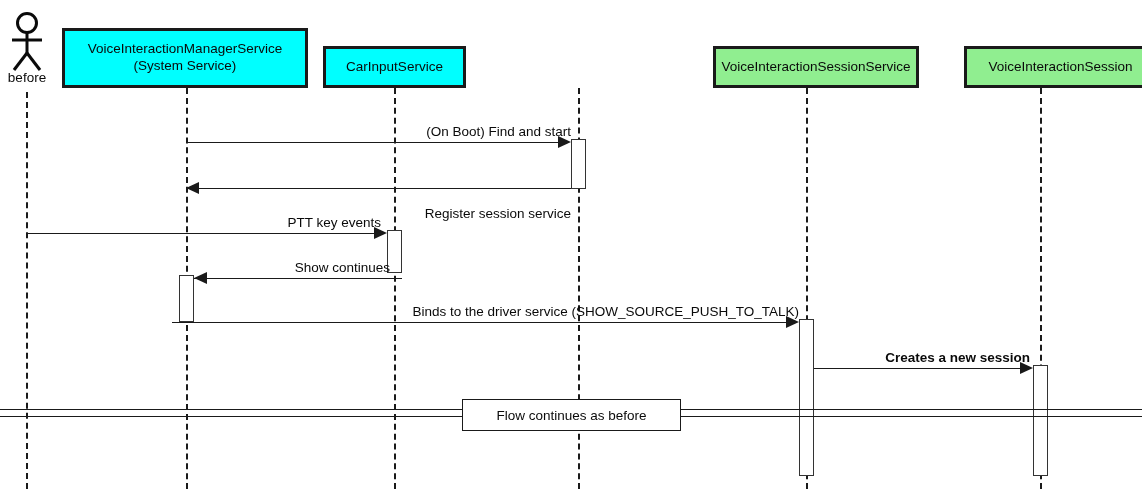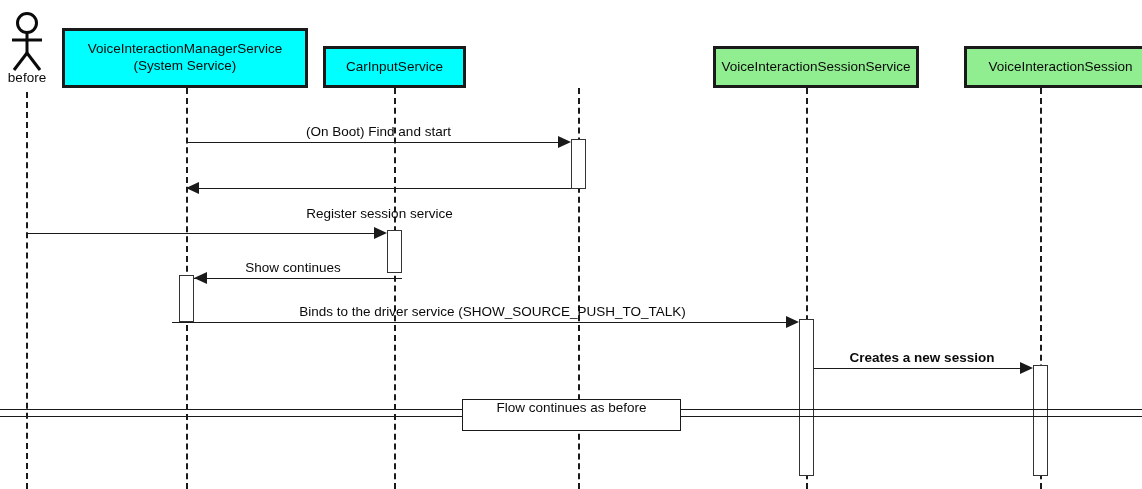--- a/index.html
+++ b/index.html
@@ -23,26 +23,26 @@
   .activation{position:absolute;box-sizing:border-box;background:#ffffff;
               border:1.6px solid #333333;}
 
   
   .msg{position:absolute;height:0;border-top:1.6px solid #1a1a1a;}
   .arrowhead{position:absolute;width:0;height:0;
              border-top:6px solid transparent;border-bottom:6px solid transparent;}
   .arrow-right{border-left:13px solid #1a1a1a;}
   .arrow-left{border-right:13px solid #1a1a1a;}
   .msg-label{position:absolute;font-size:13.5px;color:#0a0a0a;
-             text-align:center;white-space:nowrap;}
+             text-align:right;white-space:nowrap;}
 
   
   .divline{position:absolute;height:0;border-top:1.5px solid #1a1a1a;}
   .divbox{position:absolute;box-sizing:border-box;background:#ffffff;
-          border:1.6px solid #1a1a1a;display:flex;align-items:flex-start;
+          border:1.6px solid #1a1a1a;display:flex;align-items:center;
           justify-content:center;font-size:13.5px;color:#0a0a0a;white-space:nowrap;}
 </style>
 </head>
 <body>
 
 <div id="canvas">
 
   <div class="lifeline" style="left:26px;  top:92px;  height:397px;"></div>
   <div class="lifeline" style="left:186px; top:88px;  height:401px;"></div>
   <div class="lifeline" style="left:394px; top:88px;  height:401px;"></div>
@@ -86,20 +86,21 @@
   <div class="activation" style="left:1033px;top:365px;width:15px;height:111px;"></div>
 
   <div class="msg-label" style="left:186px;top:124px;width:385px;">(On Boot) Find and start</div>
   <div class="msg" style="left:186px;top:142px;width:382px;"></div>
   <div class="arrowhead arrow-right" style="left:558px;top:136px;"></div>
 
   <div class="msg-label" style="left:188px;top:170px;width:383px;margin-top:36px;">Register session service</div>
   <div class="msg" style="left:186px;top:188px;width:385px;"></div>
   <div class="arrowhead arrow-left" style="left:186px;top:182px;"></div>
 
+  <div class="msg-label" style="left:26px;top:215px;width:355px;">PTT key events</div>
   <div class="msg" style="left:26px;top:233px;width:358px;"></div>
   <div class="arrowhead arrow-right" style="left:374px;top:227px;"></div>
 
   <div class="msg-label" style="left:196px;top:260px;width:194px;">Show continues</div>
   <div class="msg" style="left:194px;top:278px;width:208px;"></div>
   <div class="arrowhead arrow-left" style="left:194px;top:272px;"></div>
 
   <div class="msg-label" style="left:186px;top:304px;width:613px;">Binds to the driver service (SHOW_SOURCE_PUSH_TO_TALK)</div>
   <div class="msg" style="left:172px;top:322px;width:624px;"></div>
   <div class="arrowhead arrow-right" style="left:786px;top:316px;"></div>

